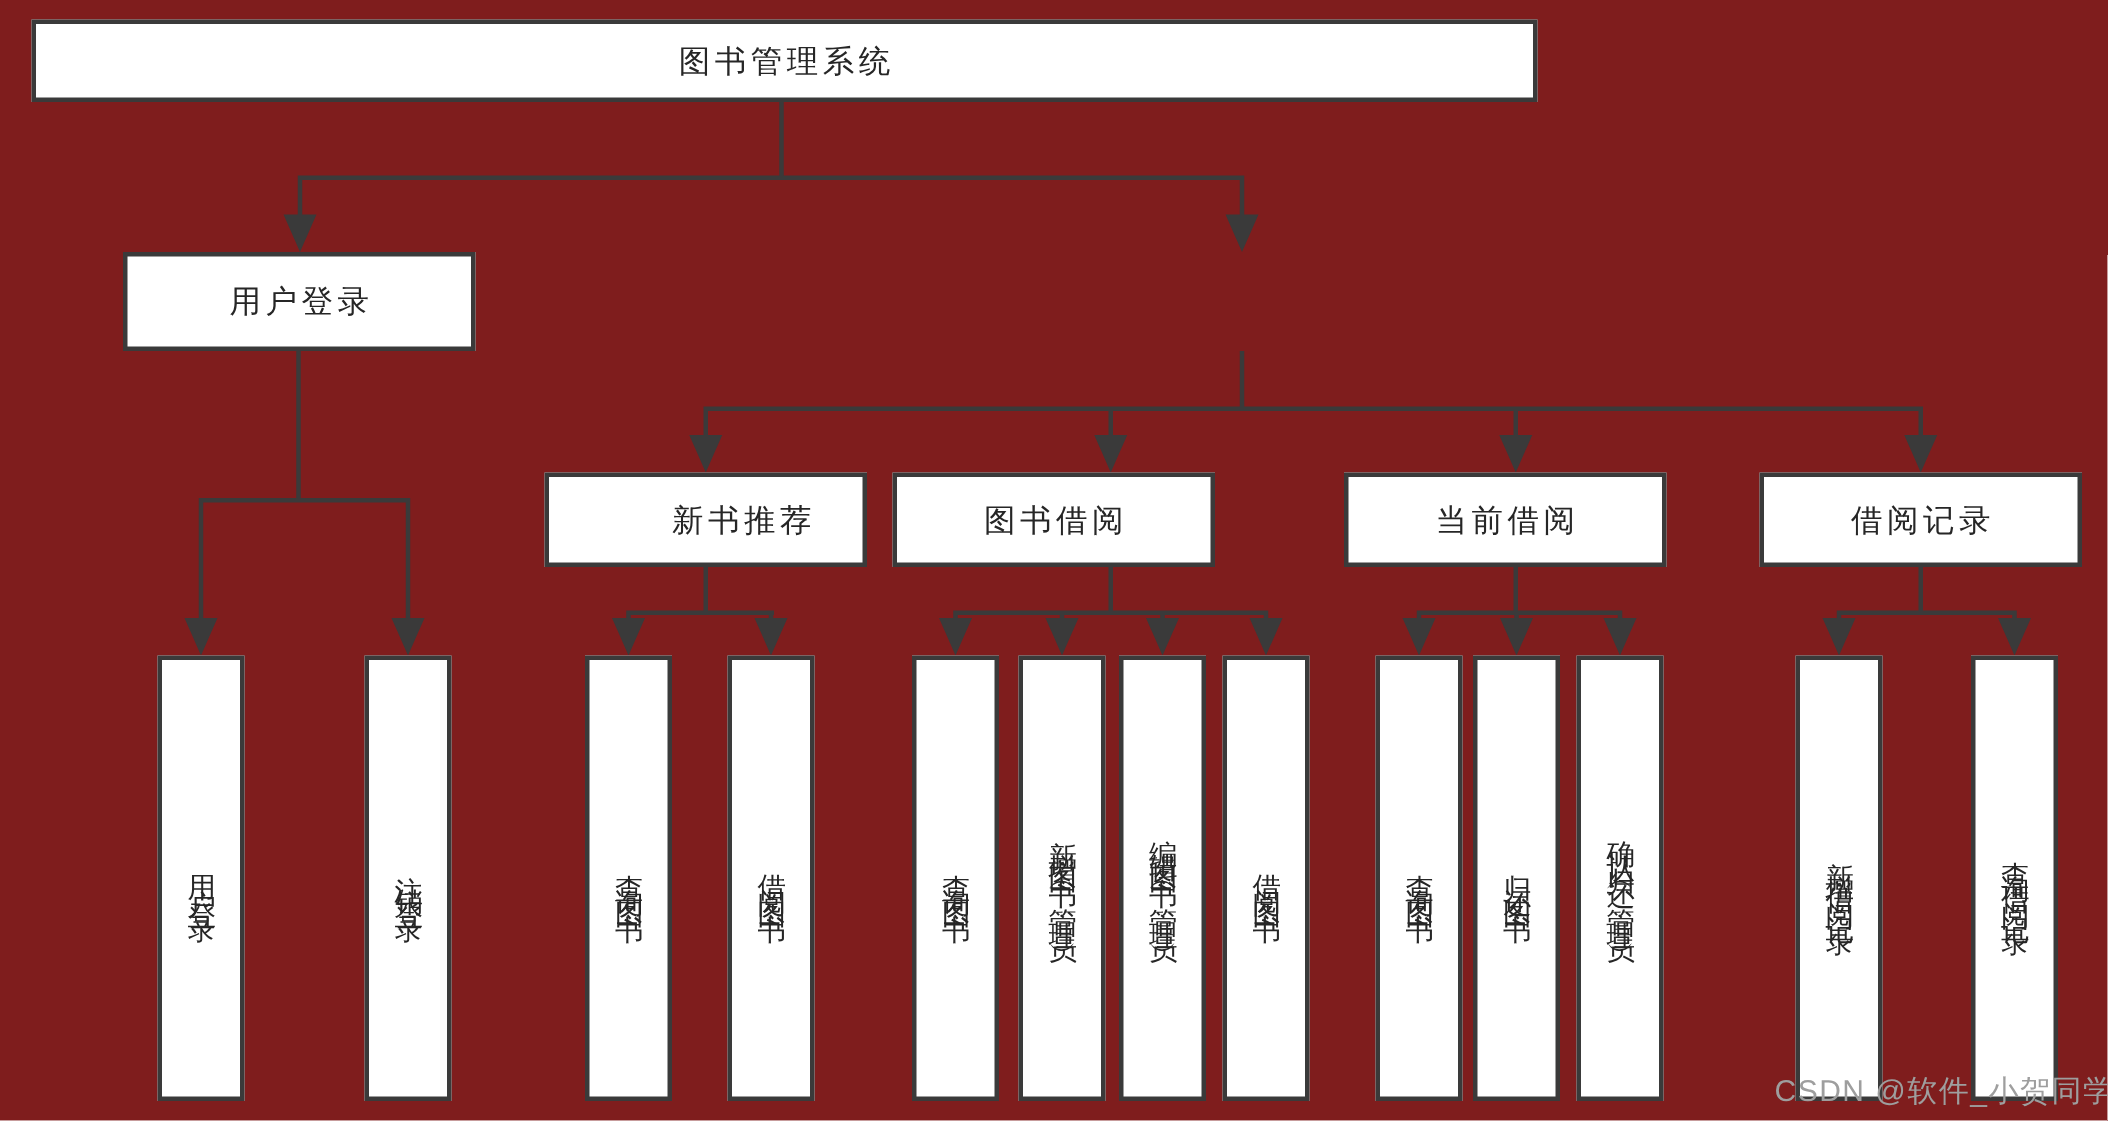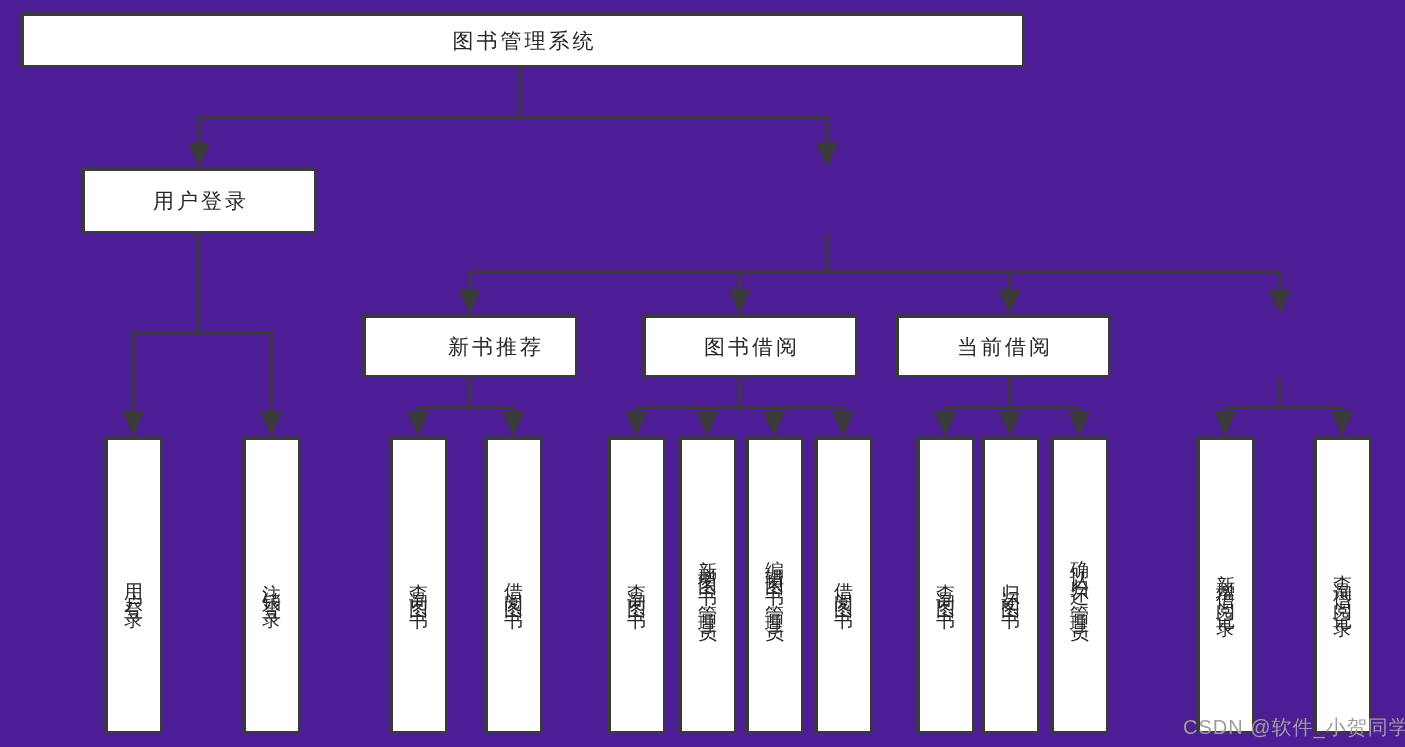--- a/index.html
+++ b/index.html
@@ -4,21 +4,21 @@
 <style>
   html, body {
     margin: 0;
     padding: 0;
     background: #ffffff;
   }
   #canvas {
     position: relative;
     width: 1405px;
     height: 747px;
-    background: #4c1d95;
+    background: #7f1d1d;
     font-family: "Liberation Sans", sans-serif;
     overflow: hidden;
   }
   #connectors {
     position: absolute;
     left: 0;
     top: 0;
     z-index: 1;
   }
   .node {
@@ -120,25 +120,28 @@
     <span>图书管理系统</span>
   </div>
 
   <div class="node lvl2-node h-node" style="left:82px;">
     <span>用户登录</span>
   </div>
 
   <div class="node lvl3-node h-node" style="left:363px;padding-left:48px;">
     <span>新书推荐</span>
   </div>
-  <div class="node lvl3-node h-node" style="left:643px;">
+  <div class="node lvl3-node h-node" style="left:595px;">
     <span>图书借阅</span>
   </div>
   <div class="node lvl3-node h-node" style="left:896px;">
     <span>当前借阅</span>
+  </div>
+  <div class="node lvl3-node h-node" style="left:1173px;">
+    <span>借阅记录</span>
   </div>
 
   <div class="node leaf-node" style="left:105px;">
     <span>用户登录</span>
   </div>
   <div class="node leaf-node" style="left:243px;">
     <span>注销登录</span>
   </div>
 
   <div class="node leaf-node" style="left:390px;">

